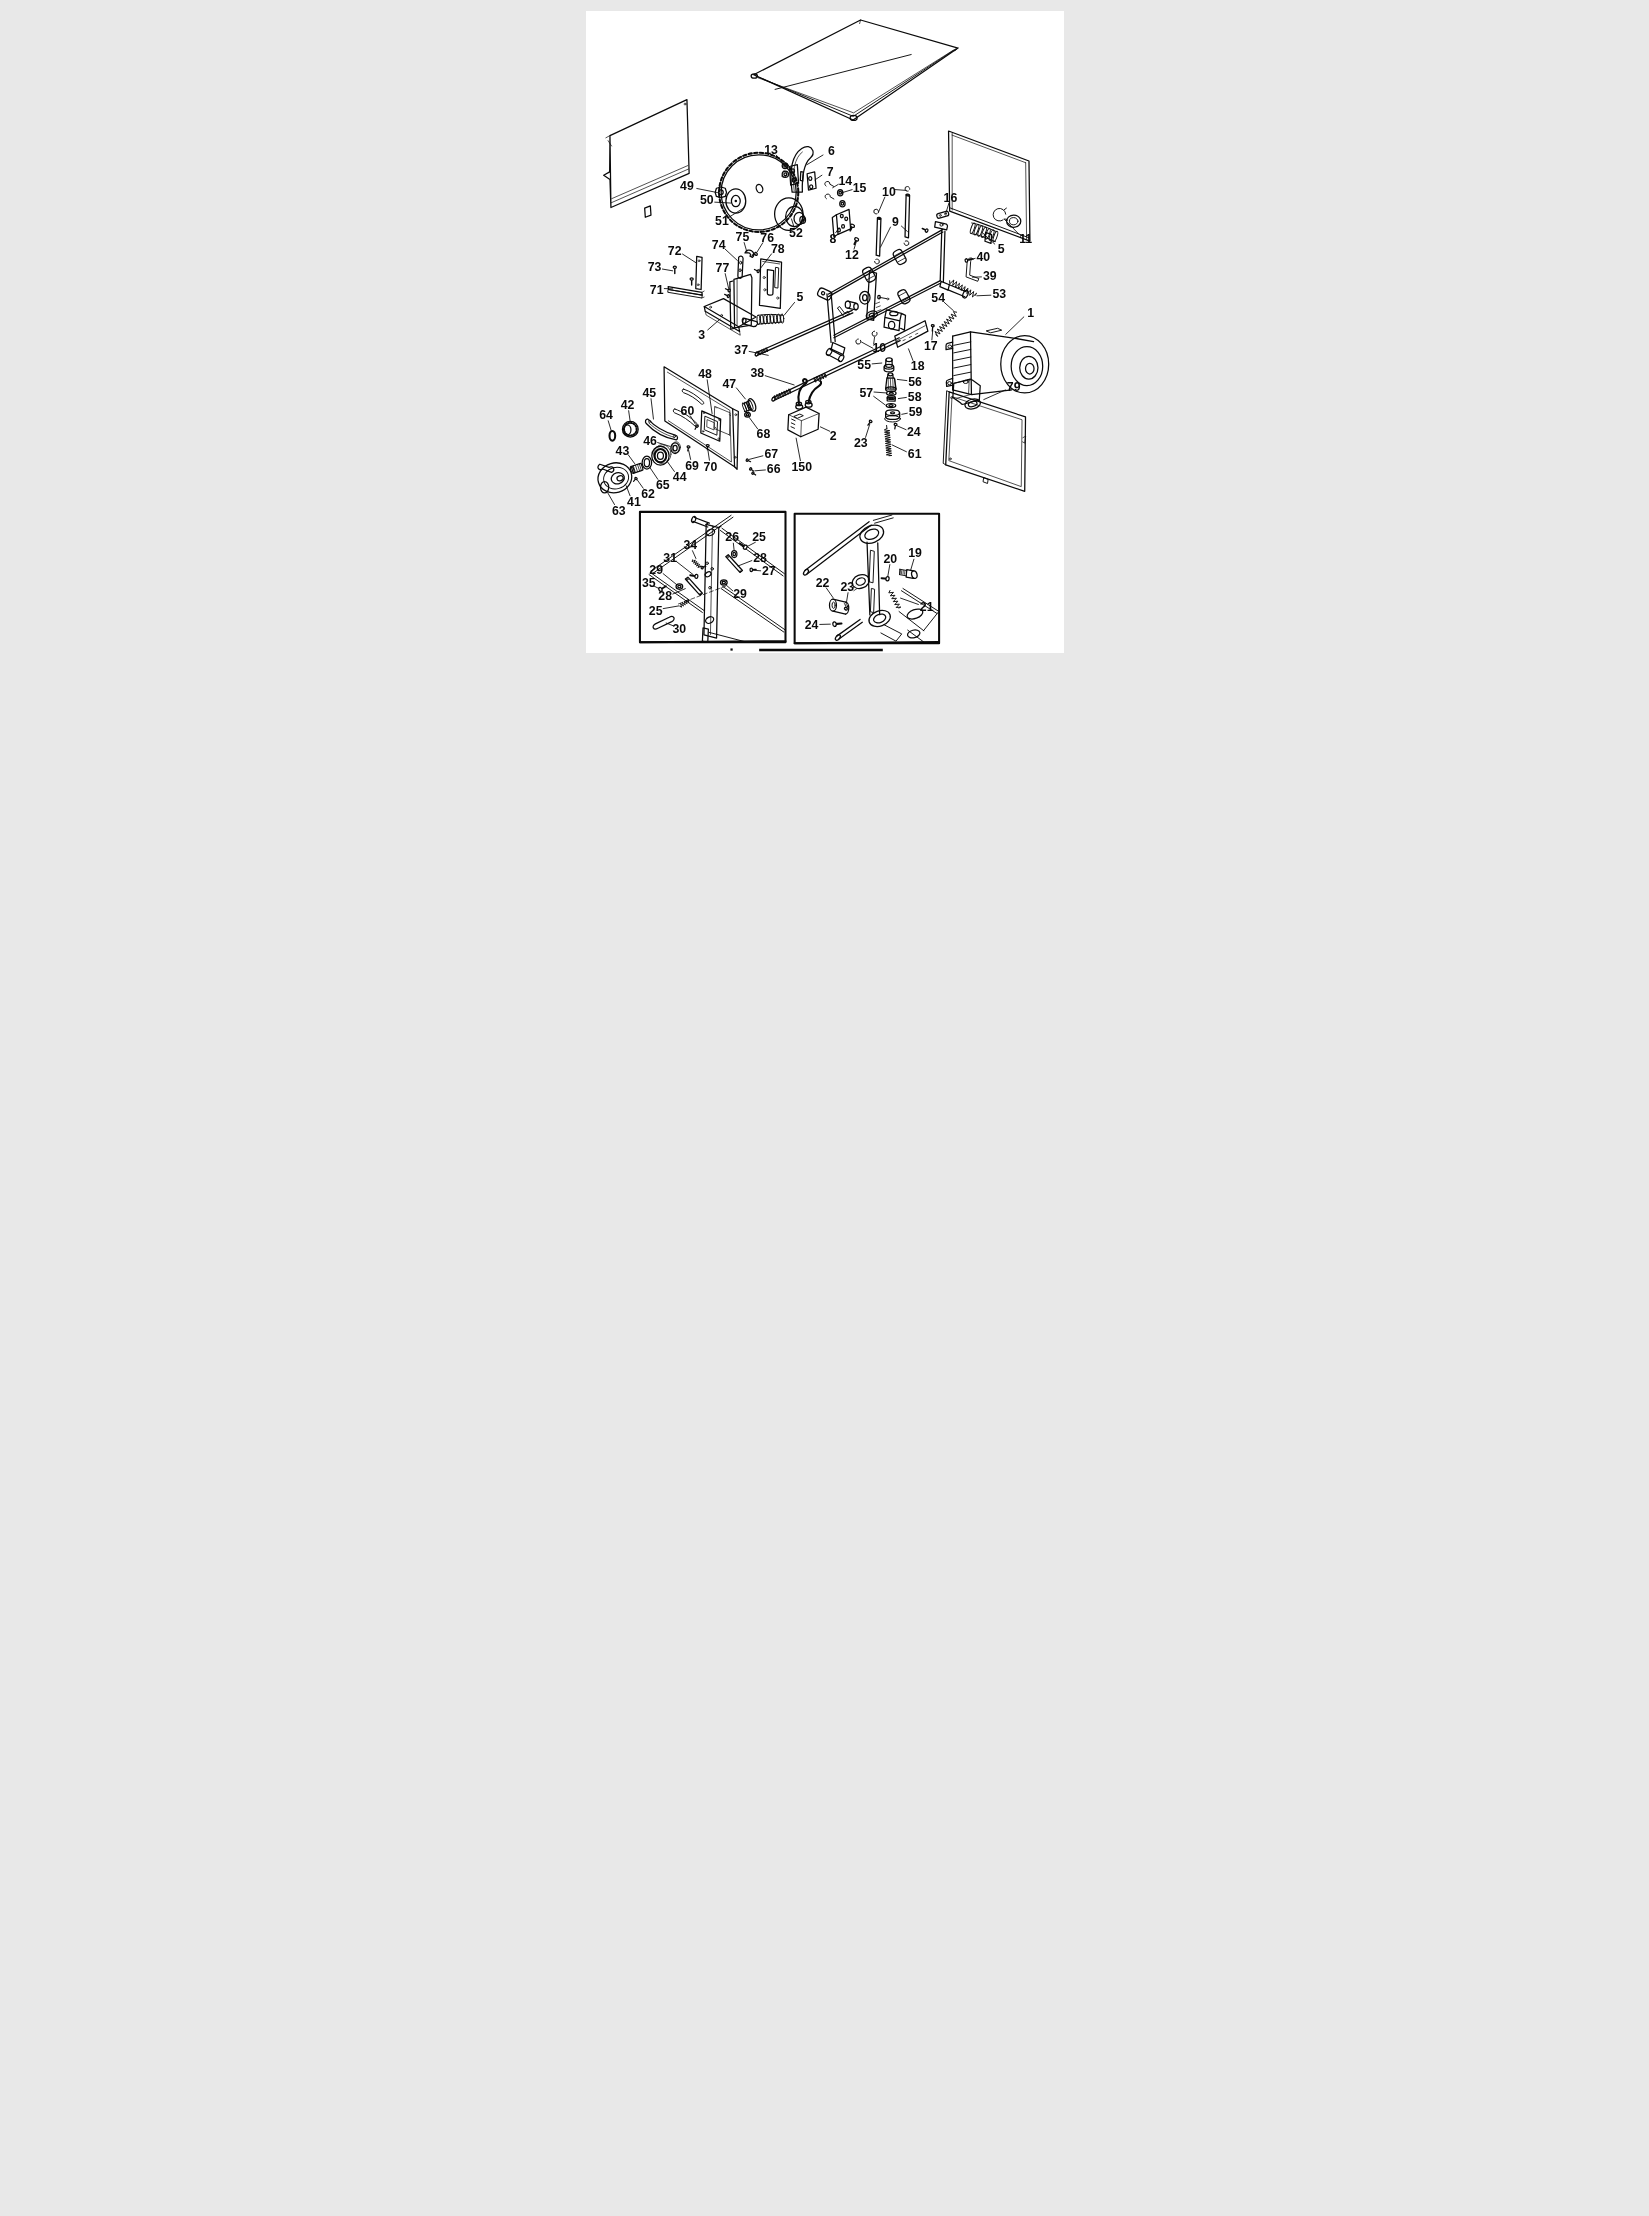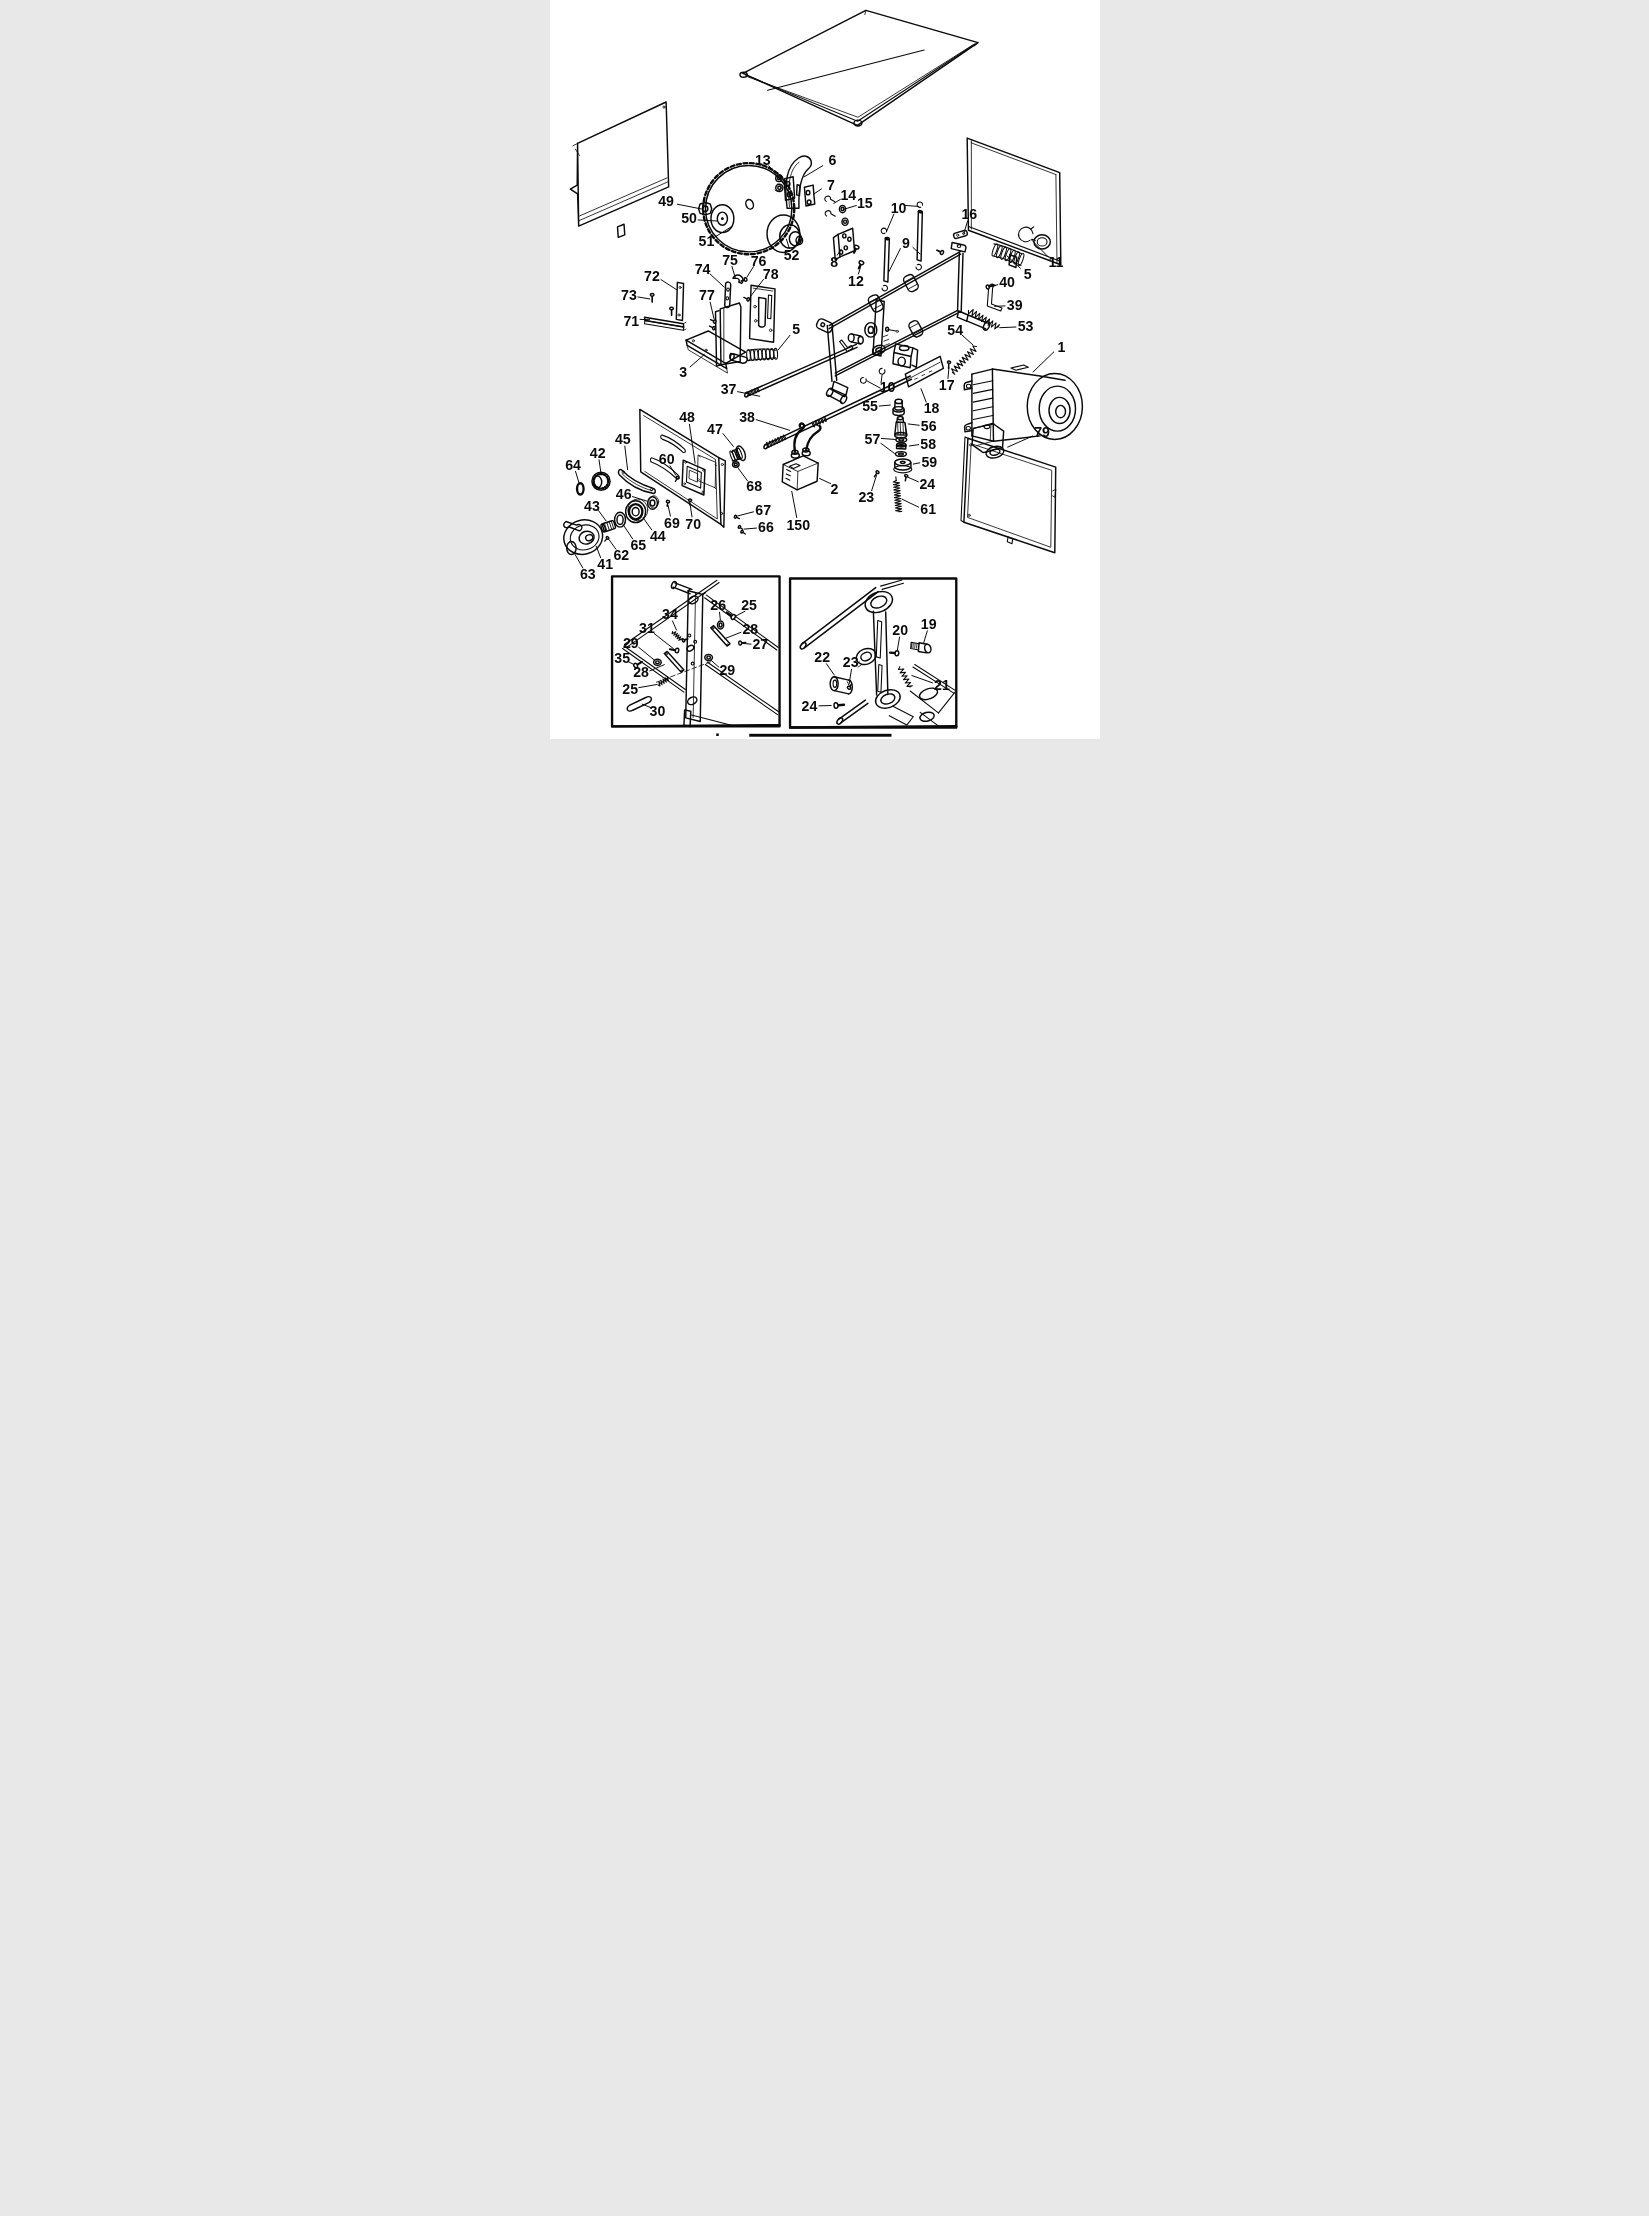--- a/index.html
+++ b/index.html
@@ -1,16 +1,16 @@
 <!DOCTYPE html>
 <html style="--ink: #0a0a0a; --paper: #ffffff;font-size:8.7px"><head>
 <meta charset="utf-8">
 <style>
   html,body{margin:0;padding:0;background:#e8e8e8;}
-  .page{width:550px;margin:0 auto;background:var(--paper,#fff);}
+  .page{width:478px;margin:11px auto;background:var(--paper,#fff);}
   svg{display:block;width:100%;height:auto;background:var(--paper,#fff);}
   .part, .part path, .part line, .part ellipse, .part circle, .part rect, .part polyline, .part polygon{
     fill:none;stroke:var(--ink,#000);stroke-width:8;stroke-linecap:round;stroke-linejoin:round;}
   .thin{stroke-width:4.5 !important;}
   .mid{stroke-width:6 !important;}
   .thick{stroke-width:13 !important;}
   .leader{stroke:var(--ink,#000);stroke-width:5.5;fill:none;}
   .part-label{font:700 78px "Liberation Sans", sans-serif;fill:var(--ink,#000);}
   .solid{fill:var(--ink,#000) !important;stroke:none !important;}
   .teeth{stroke-dasharray:21 15;}

